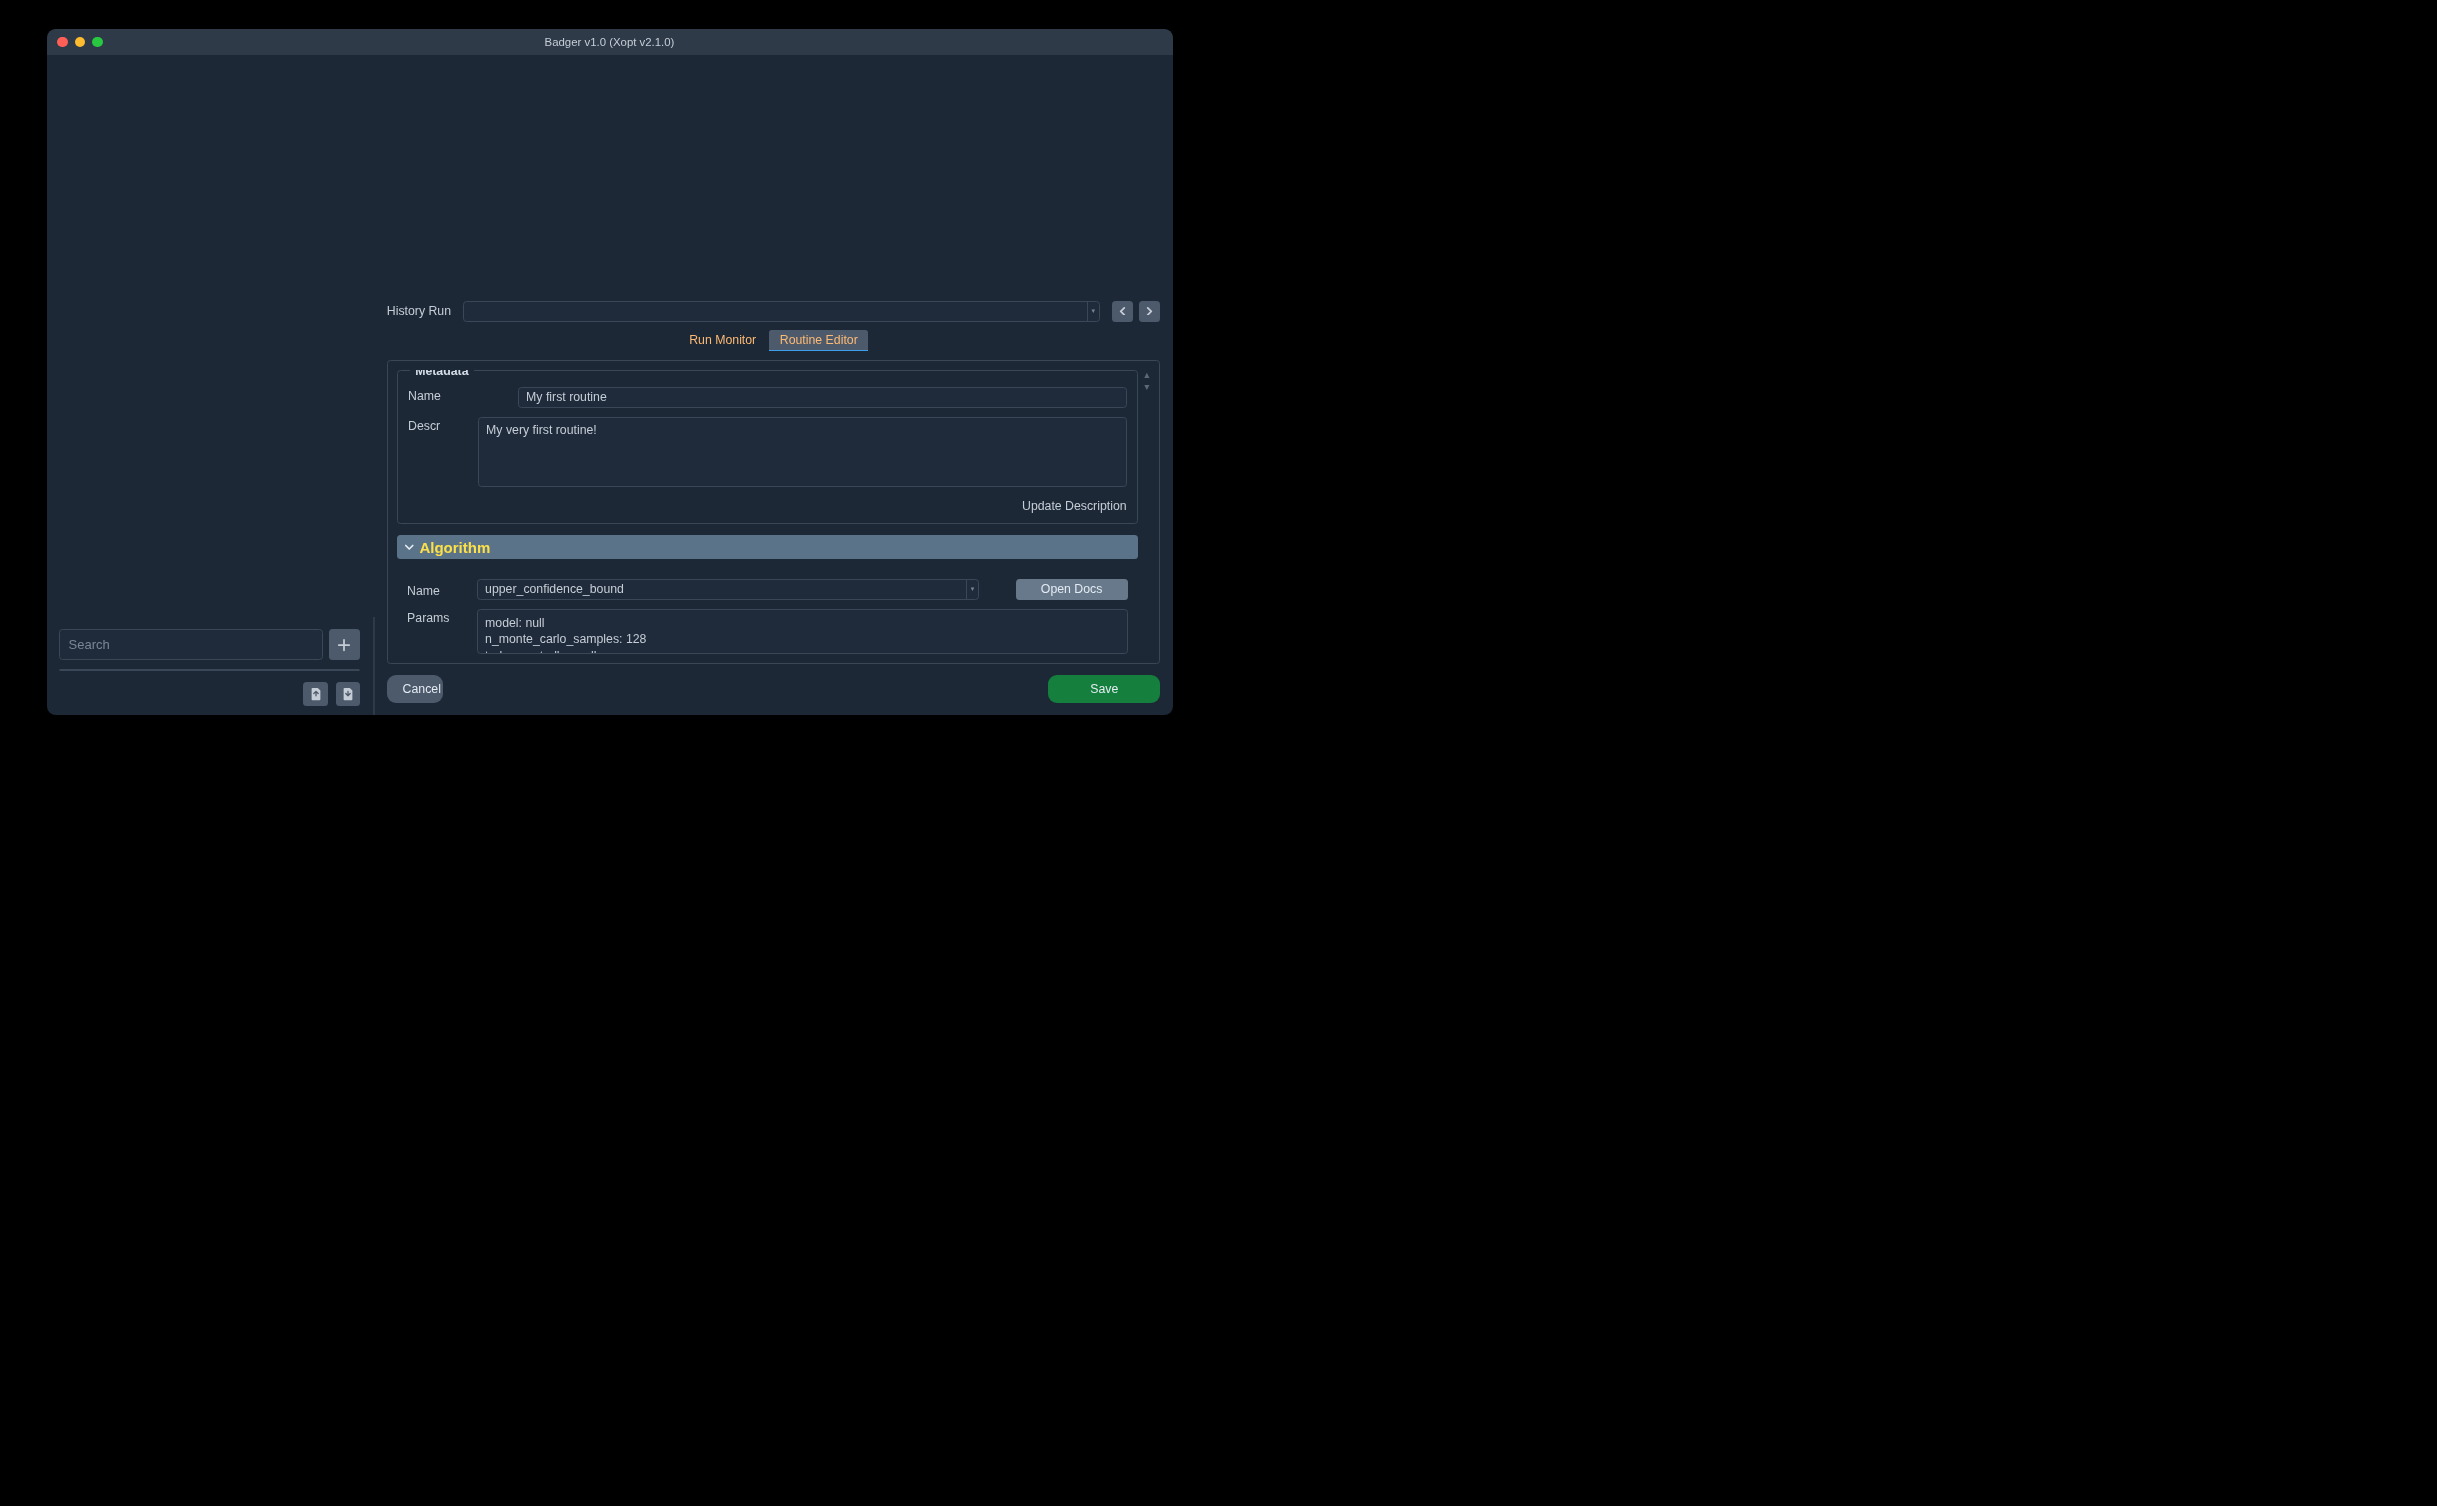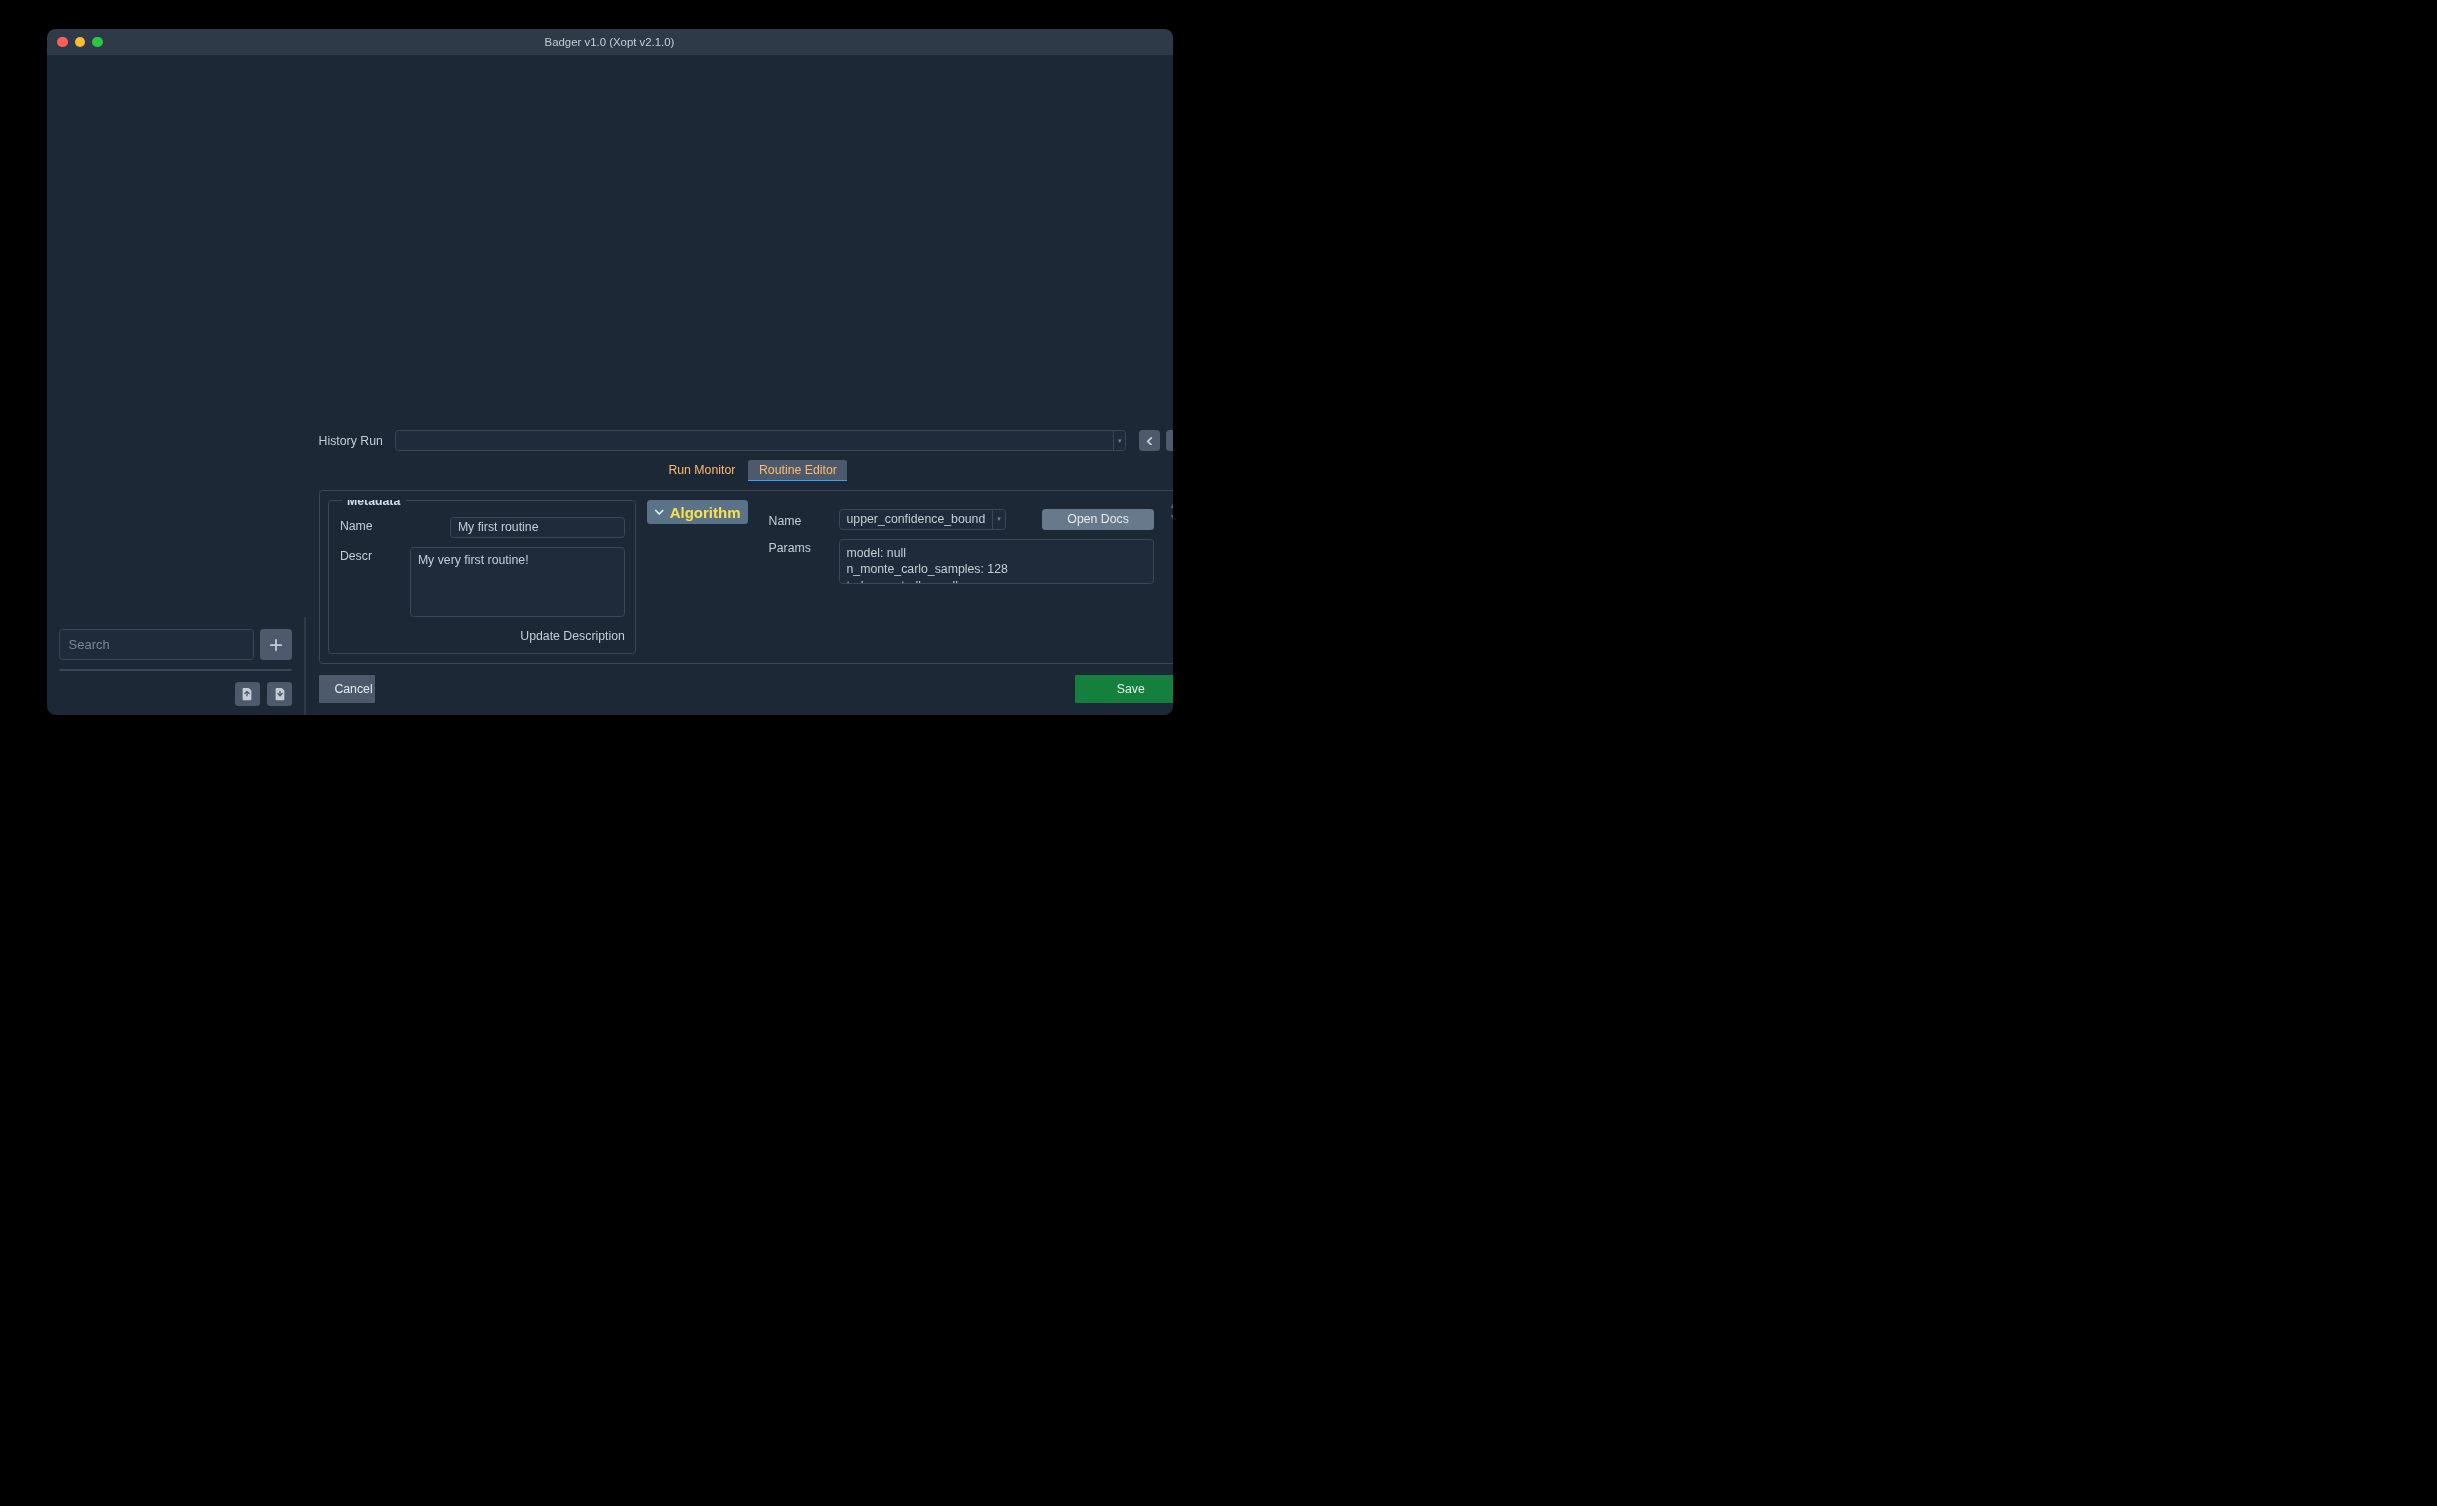--- a/index.html
+++ b/index.html
@@ -237,21 +237,21 @@
       border-radius: 3.5px;
       padding: 8.8px;
       overflow: hidden;
       display: flex;
       gap: 5.3px;
     }
 
     .editor-scroll {
       flex: 1;
       display: flex;
-      flex-direction: row;
+      flex-direction: column;
       gap: 10.5px;
       overflow: hidden;
     }
 
     .scrollbar {
       width: 7px;
       height: 100%;
       display: flex;
       flex-direction: column;
       align-items: center;
@@ -419,21 +419,21 @@
       display: flex;
       justify-content: space-between;
       gap: 8.8px;
       padding-top: 1.8px;
     }
 
     .action-button {
       height: 28px;
       padding: 0 15.8px;
       border: none;
-      border-radius: 1px;
+      border-radius: 9px;
       font-size: 12.3px;
       cursor: pointer;
       color: #e4ebf2;
     }
 
     .cancel-button {
       background: #4d5a6c;
       width: 56px;
     }
 

